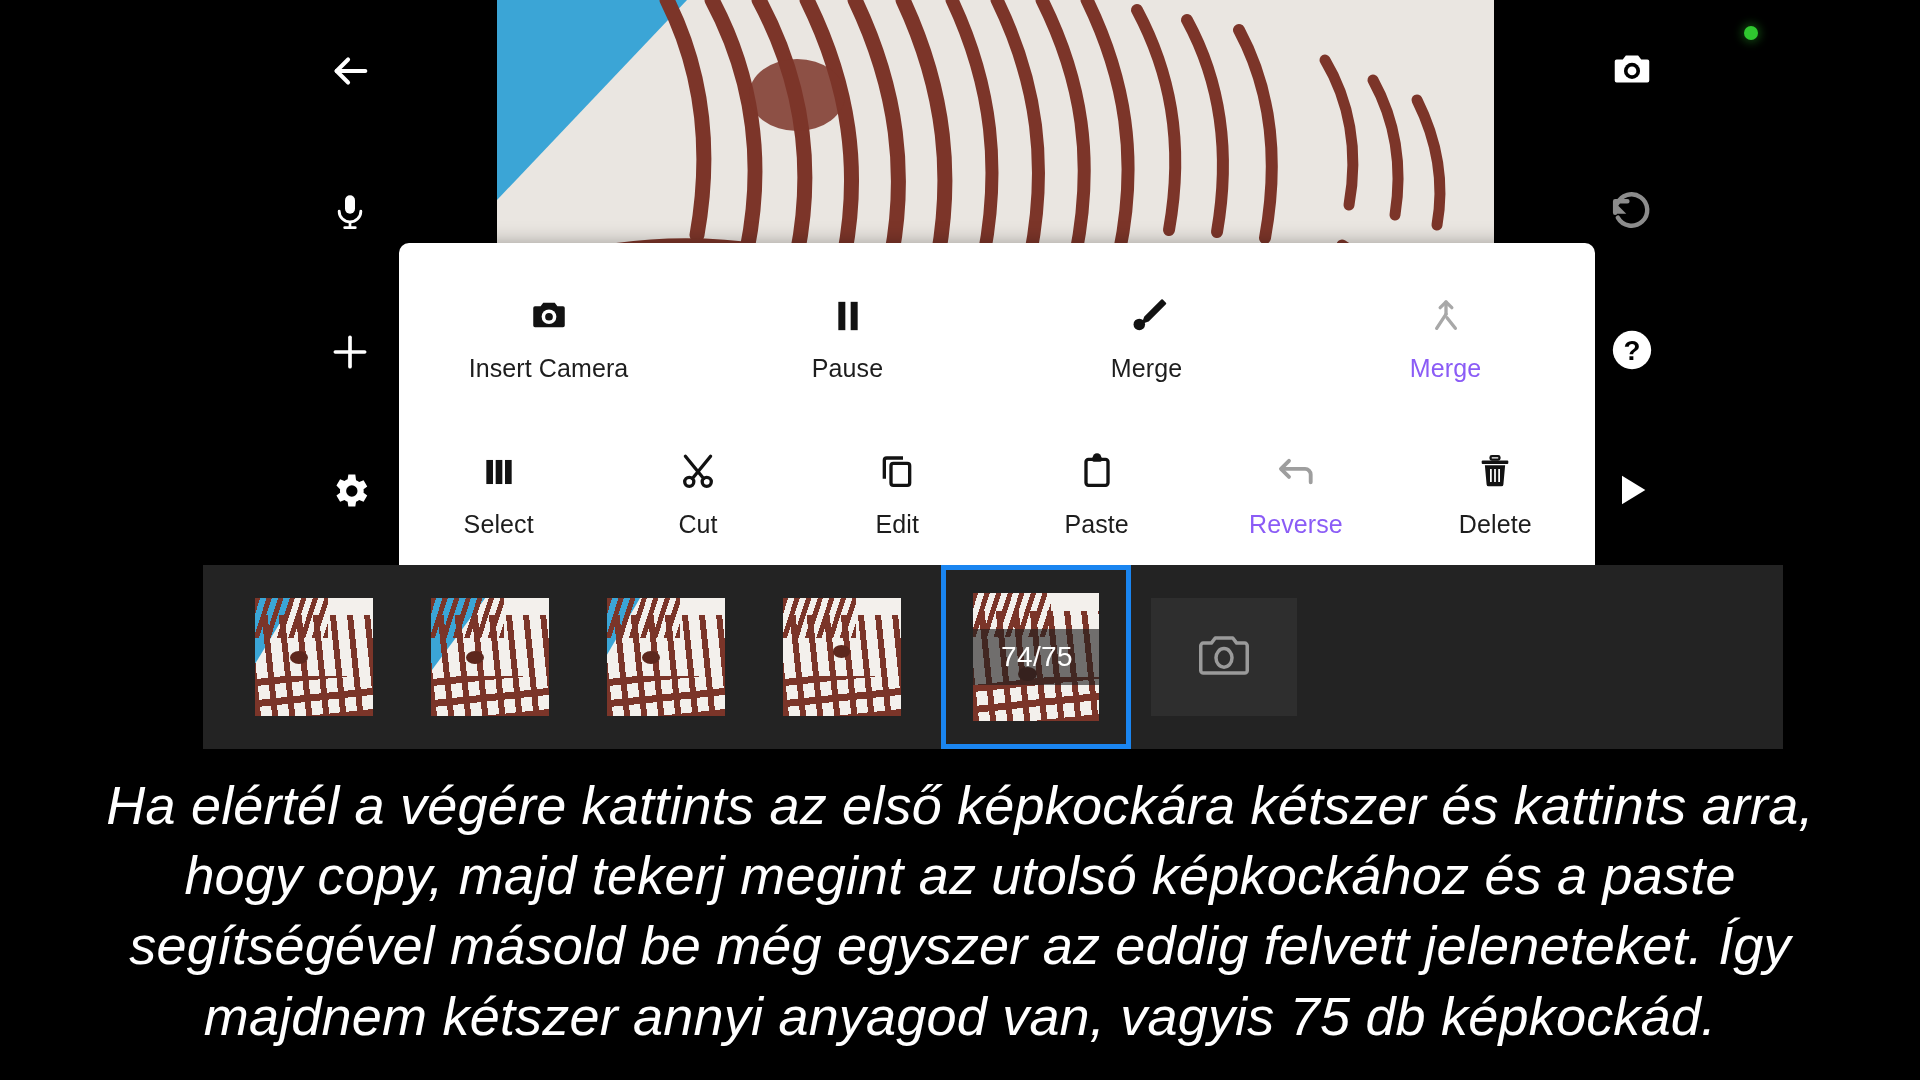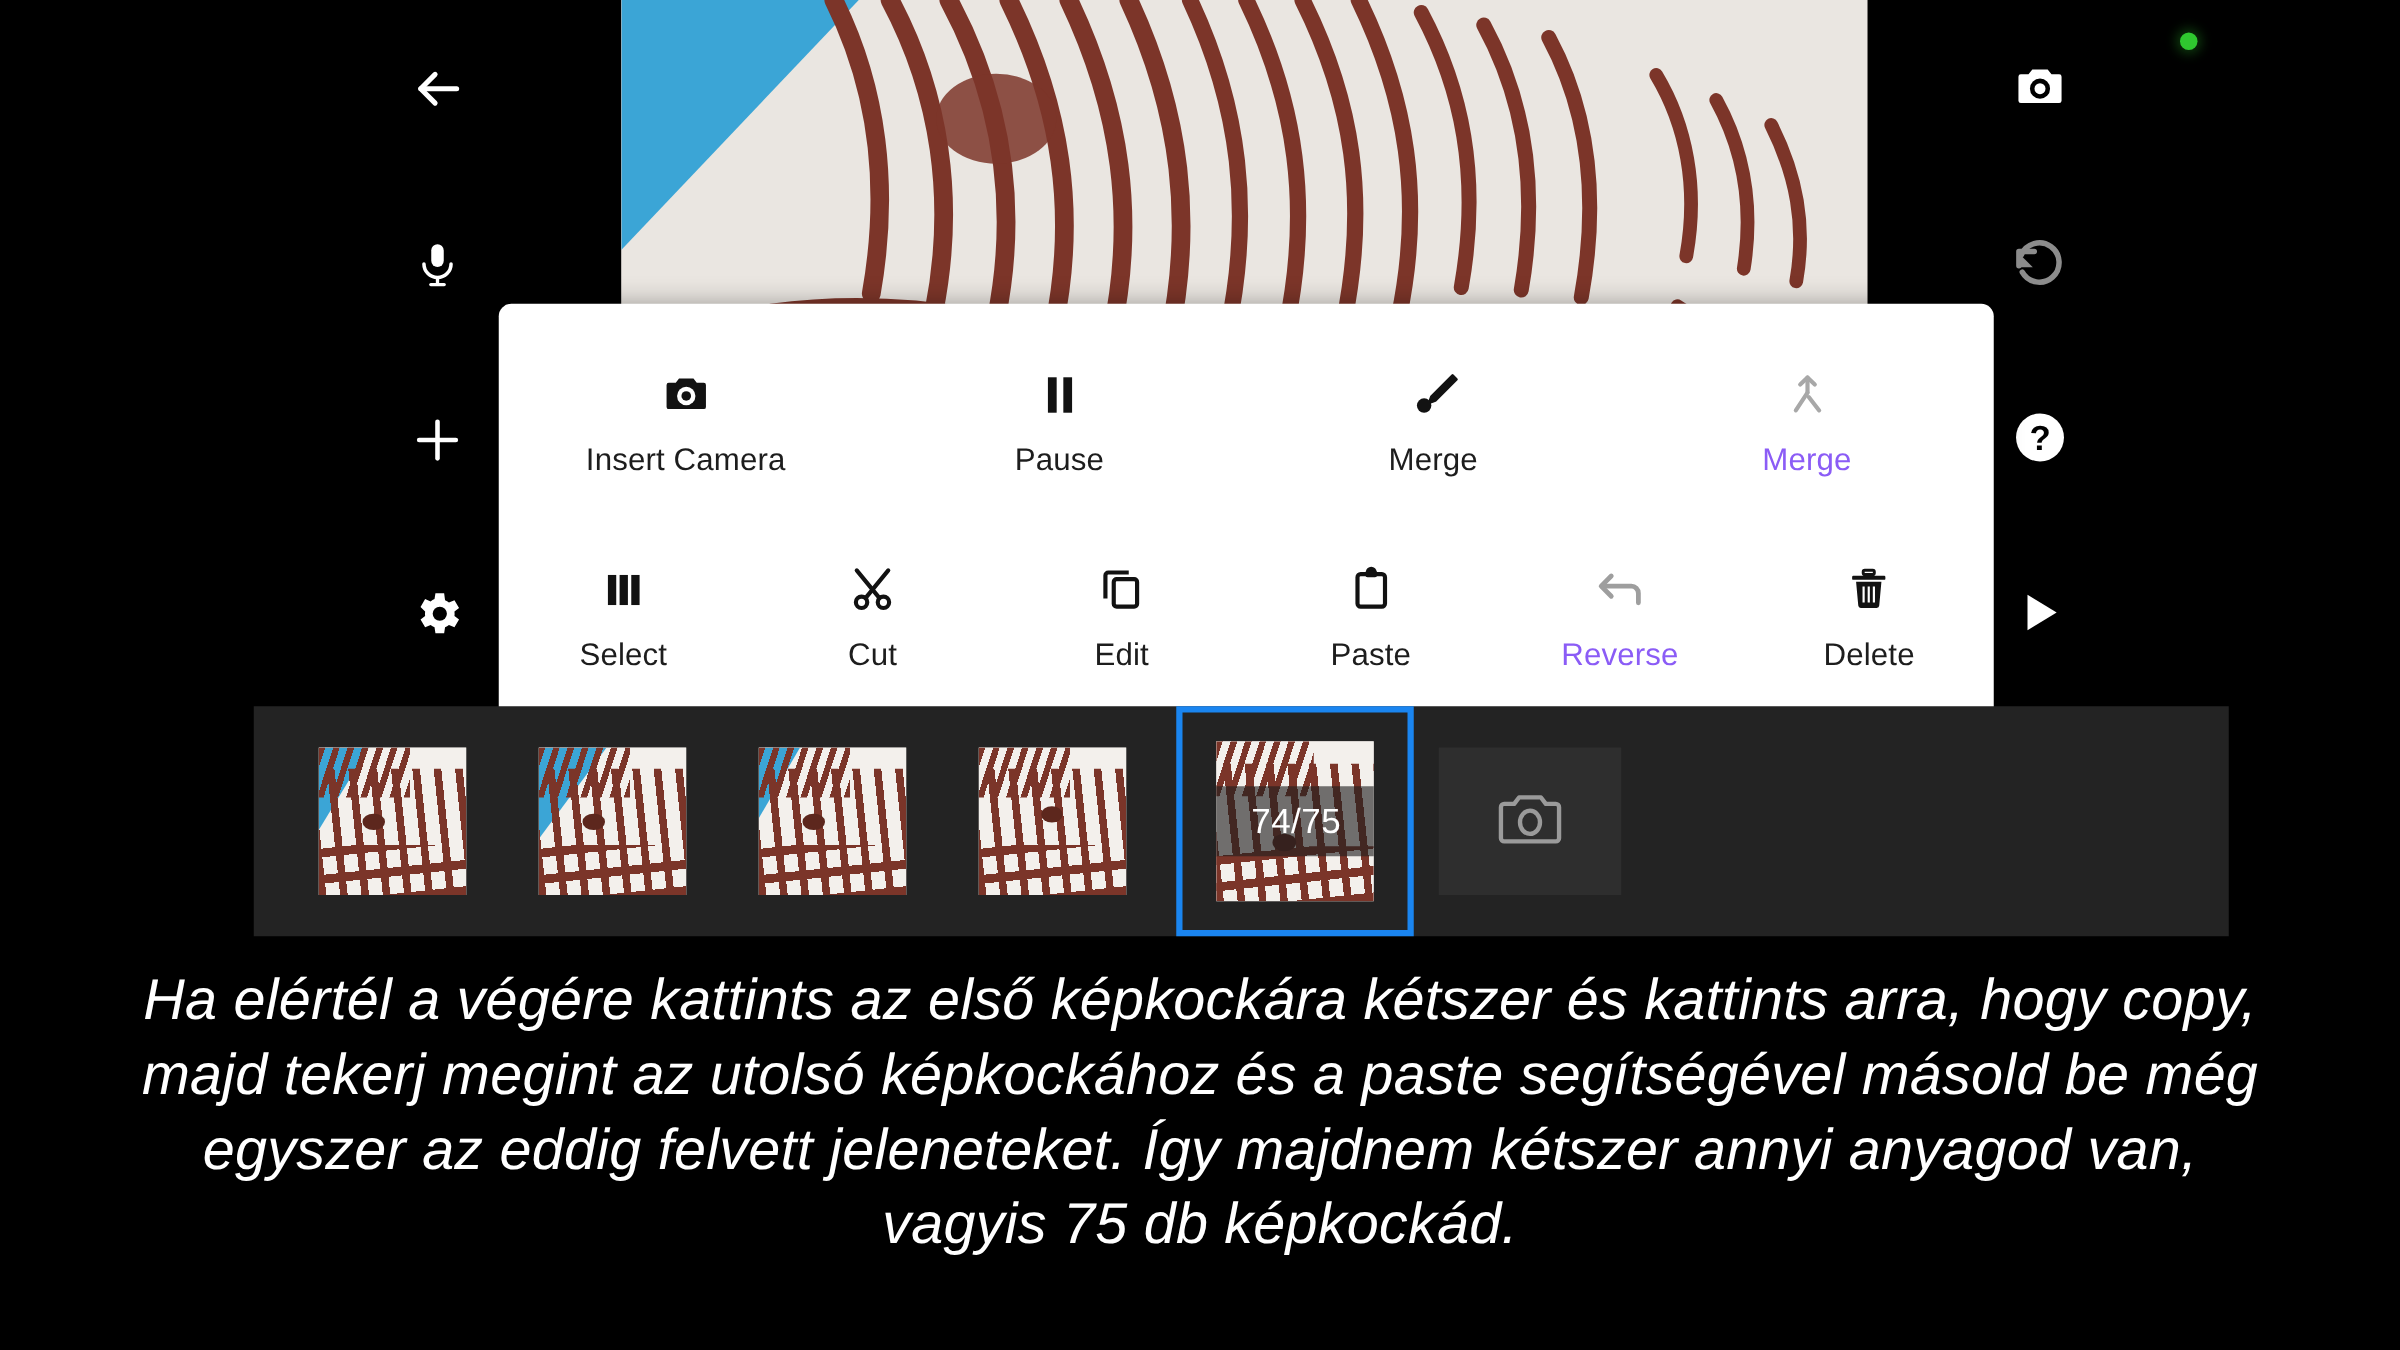--- a/index.html
+++ b/index.html
@@ -119,21 +119,21 @@
   .z-art .z-eye {
     position:absolute; left:30%; top:45%; width:15%; height:11%;
     border-radius:50%; background:#5d271d;
   }
 
   
   .caption {
     position:absolute; left:100px; top:770px; width:1720px;
     text-align:center; color:#fff;
     font-family:"Liberation Sans", sans-serif;
-    font-style:italic; font-size:46px; line-height:1.30;
+    font-style:italic; font-size:54px; line-height:1.30;
     letter-spacing:.2px;
   }
 </style>
 </head>
 <body>
 
 <div id="app">
 
   <div class="preview">
     <div class="zebra">

